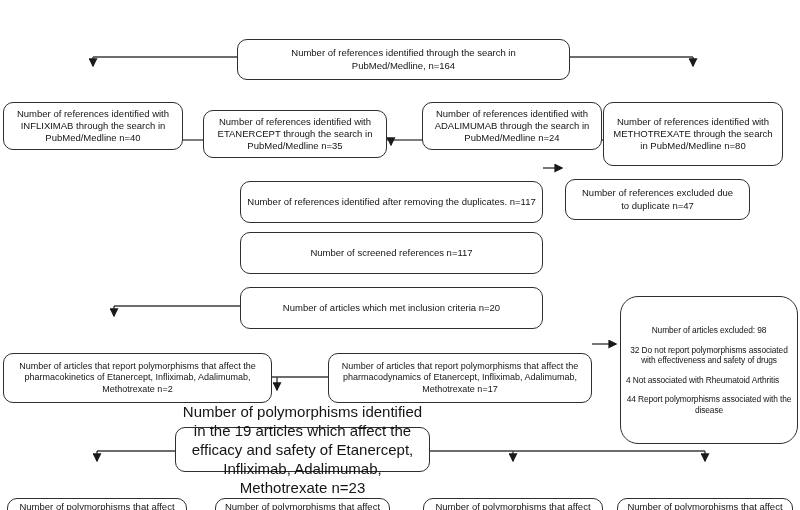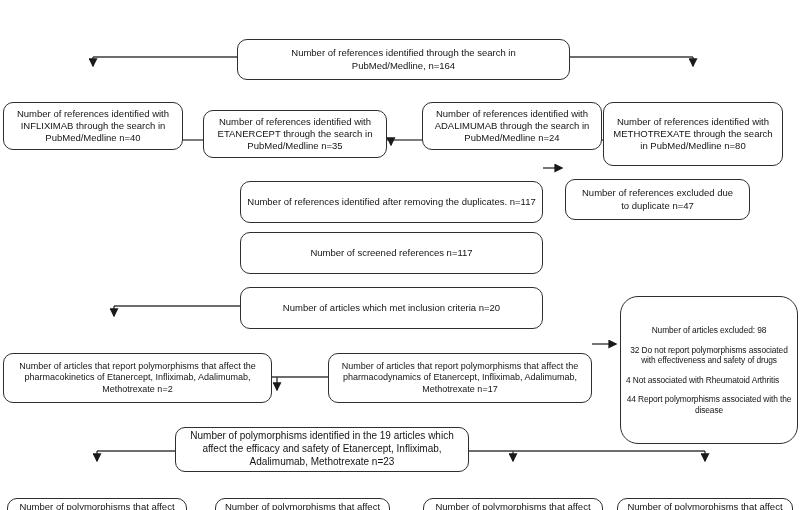--- a/index.html
+++ b/index.html
@@ -116,21 +116,21 @@
     <div class="excl-line align-center">44 Report polymorphisms associated with the disease</div>
   </div>
 
   <div class="node" style="left:3px;top:319px;width:269px;height:50px;font-size:9px">
     <span class="txt">Number of articles that report polymorphisms that affect the pharmacokinetics of Etanercept, Infliximab, Adalimumab, Methotrexate n=2</span>
   </div>
   <div class="node" style="left:328px;top:319px;width:264px;height:50px;font-size:9px">
     <span class="txt">Number of articles that report polymorphisms that affect the pharmacodynamics of Etanercept, Infliximab, Adalimumab, Methotrexate n=17</span>
   </div>
 
-  <div class="node" style="left:175px;top:393px;width:294px;height:45px;font-size:10px">
+  <div class="node" style="left:175px;top:393px;width:255px;height:45px;font-size:15px">
     <span class="txt">Number of polymorphisms identified in the 19 articles which affect the efficacy and safety of Etanercept, Infliximab, Adalimumab, Methotrexate n=23</span>
   </div>
 
   <div class="node" style="left:7px;top:464px;width:180px;height:42px">
     <span class="txt">Number of polymorphisms that affect the efficacy and safety of INFLIXIMAB n=6</span>
   </div>
   <div class="node" style="left:215px;top:464px;width:175px;height:42px">
     <span class="txt">Number of polymorphisms that affect the efficacy and safety of ETANERCEPT n=5</span>
   </div>
   <div class="node" style="left:423px;top:464px;width:180px;height:42px">

